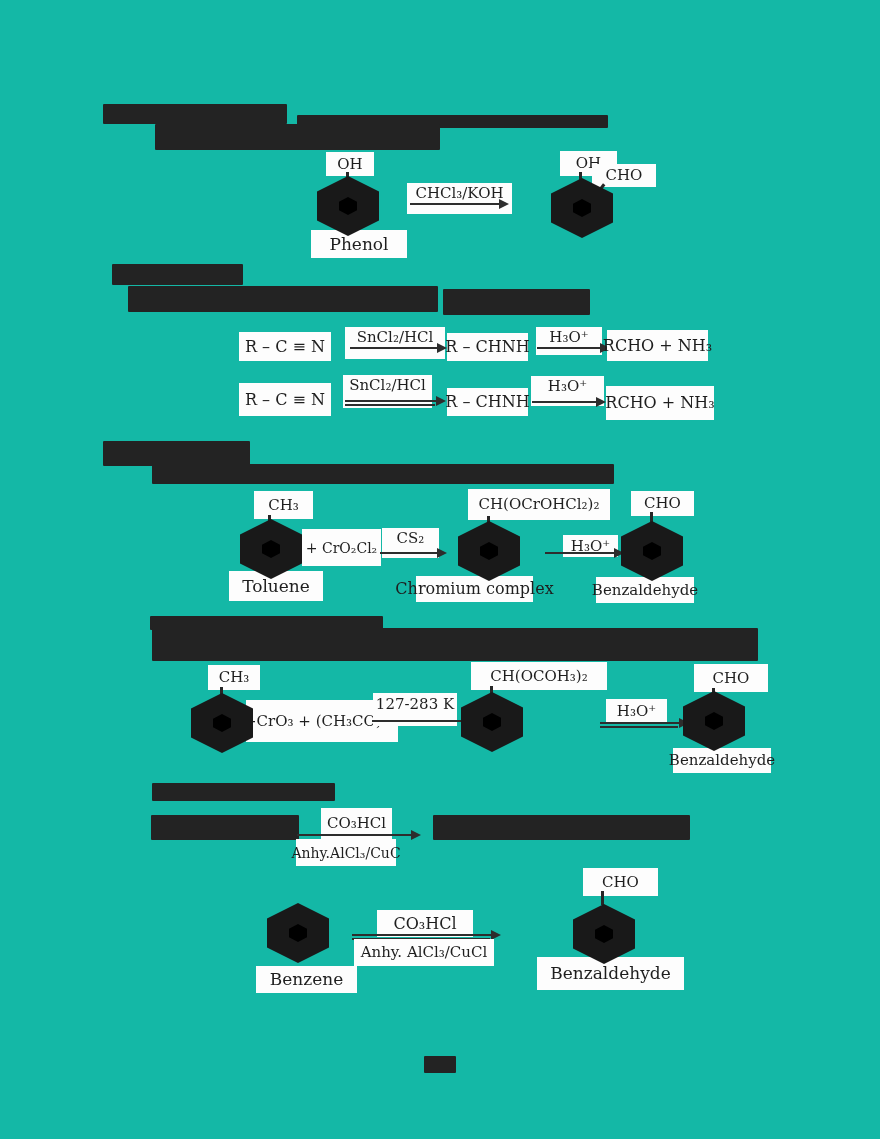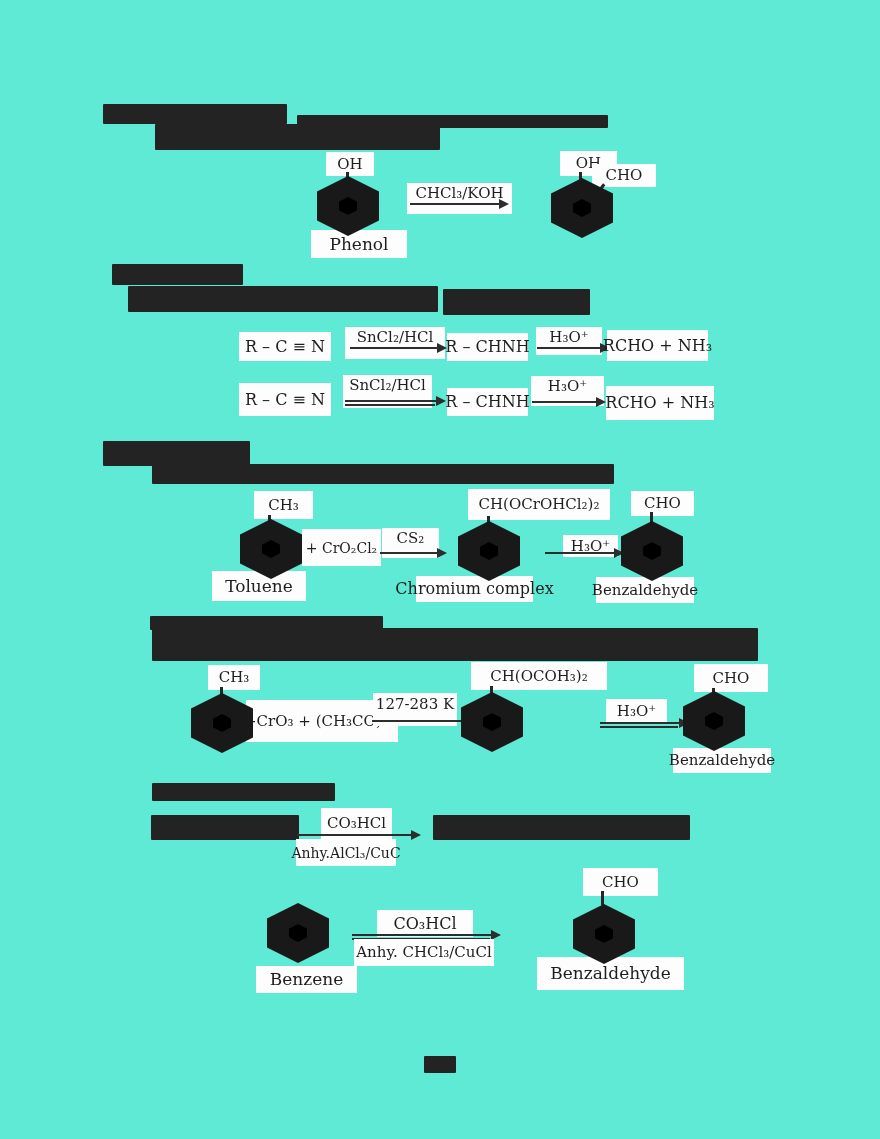--- a/index.html
+++ b/index.html
@@ -1,16 +1,16 @@
 <!DOCTYPE html>
 <html><head>
 <meta charset="utf-8">
 <style>
   html,body{margin:0;padding:0;background:#000;}
-  .page{position:relative;width:880px;height:1139px;background:#5eead4;overflow:hidden;
+  .page{position:relative;width:880px;height:1139px;background:#14b8a6;overflow:hidden;
         font-family:"DejaVu Serif","Liberation Serif",serif;}
   .box{position:absolute;background:#fdfdfd;color:#1e1e1e;display:flex;align-items:center;
        justify-content:center;font-size:16px;white-space:nowrap;line-height:1;}
   .bar{position:absolute;background:#232323;border-radius:1px;}
   .ring{position:absolute;width:62px;height:60px;}
   .hex{position:absolute;left:0;top:0;width:62px;height:60px;background:#191919;
        clip-path:polygon(50% 0,100% 26%,100% 74%,50% 100%,0 74%,0 26%);}
   .hole{position:absolute;left:22px;top:21px;width:18px;height:18px;background:#000;
         clip-path:polygon(50% 0,100% 26%,100% 74%,50% 100%,0 74%,0 26%);}
   .arrow{position:absolute;height:2px;background:#2d2d2d;}
@@ -95,21 +95,21 @@
   <div class="box" style="left:606px;top:386px;width:108px;height:34px">
       <span>RCHO + NH₃</span>
     </div>
 
   <div class="bar" style="left:103px;top:441px;width:147px;height:25px"></div>
   <div class="bar" style="left:152px;top:464px;width:462px;height:20px"></div>
 
   <div class="box" style="left:254px;top:491px;width:59px;height:28px;font-size:15px">
       <span>CH₃</span>
     </div>
-  <div class="box" style="left:212px;top:571px;width:94px;height:30px;font-size:17px">
+  <div class="box" style="left:229px;top:571px;width:94px;height:30px;font-size:17px">
       <span>Toluene</span>
     </div>
   <div class="box" style="left:302px;top:529px;width:79px;height:37px;font-size:14px">
       <span>+ CrO₂Cl₂</span>
     </div>
   <div class="box" style="left:382px;top:528px;width:57px;height:27px;font-size:15px;align-items:flex-start;padding-top:3px">
       <span>CS₂</span>
     </div>
   <div class="arrow" style="left:380px;top:552px;width:58px"></div>
   <div class="box" style="left:468px;top:489px;width:142px;height:31px;font-size:15px">
@@ -199,21 +199,21 @@
     </div>
 
   <div class="box" style="left:256px;top:966px;width:101px;height:27px;font-size:17px">
       <span>Benzene</span>
     </div>
   <div class="box" style="left:377px;top:910px;width:96px;height:27px;font-size:16px">
       <span>CO₃HCl</span>
     </div>
   <div class="arrow dbl" style="left:352px;top:934px;width:140px"></div>
   <div class="box" style="left:354px;top:939px;width:140px;height:27px;font-size:15px">
-      <span>Anhy. CHCl₃/CuCl</span>
+      <span>Anhy. AlCl₃/CuCl</span>
     </div>
   <div class="box" style="left:583px;top:868px;width:75px;height:28px;font-size:15px">
       <span>CHO</span>
     </div>
   <div class="box" style="left:537px;top:957px;width:147px;height:33px;font-size:17px">
       <span>Benzaldehyde</span>
     </div>
   <div class="bond" style="left:601px;top:891px;height:14px"></div>
   <div class="ring" style="left:267px;top:903px">
       <div class="hex"></div>

